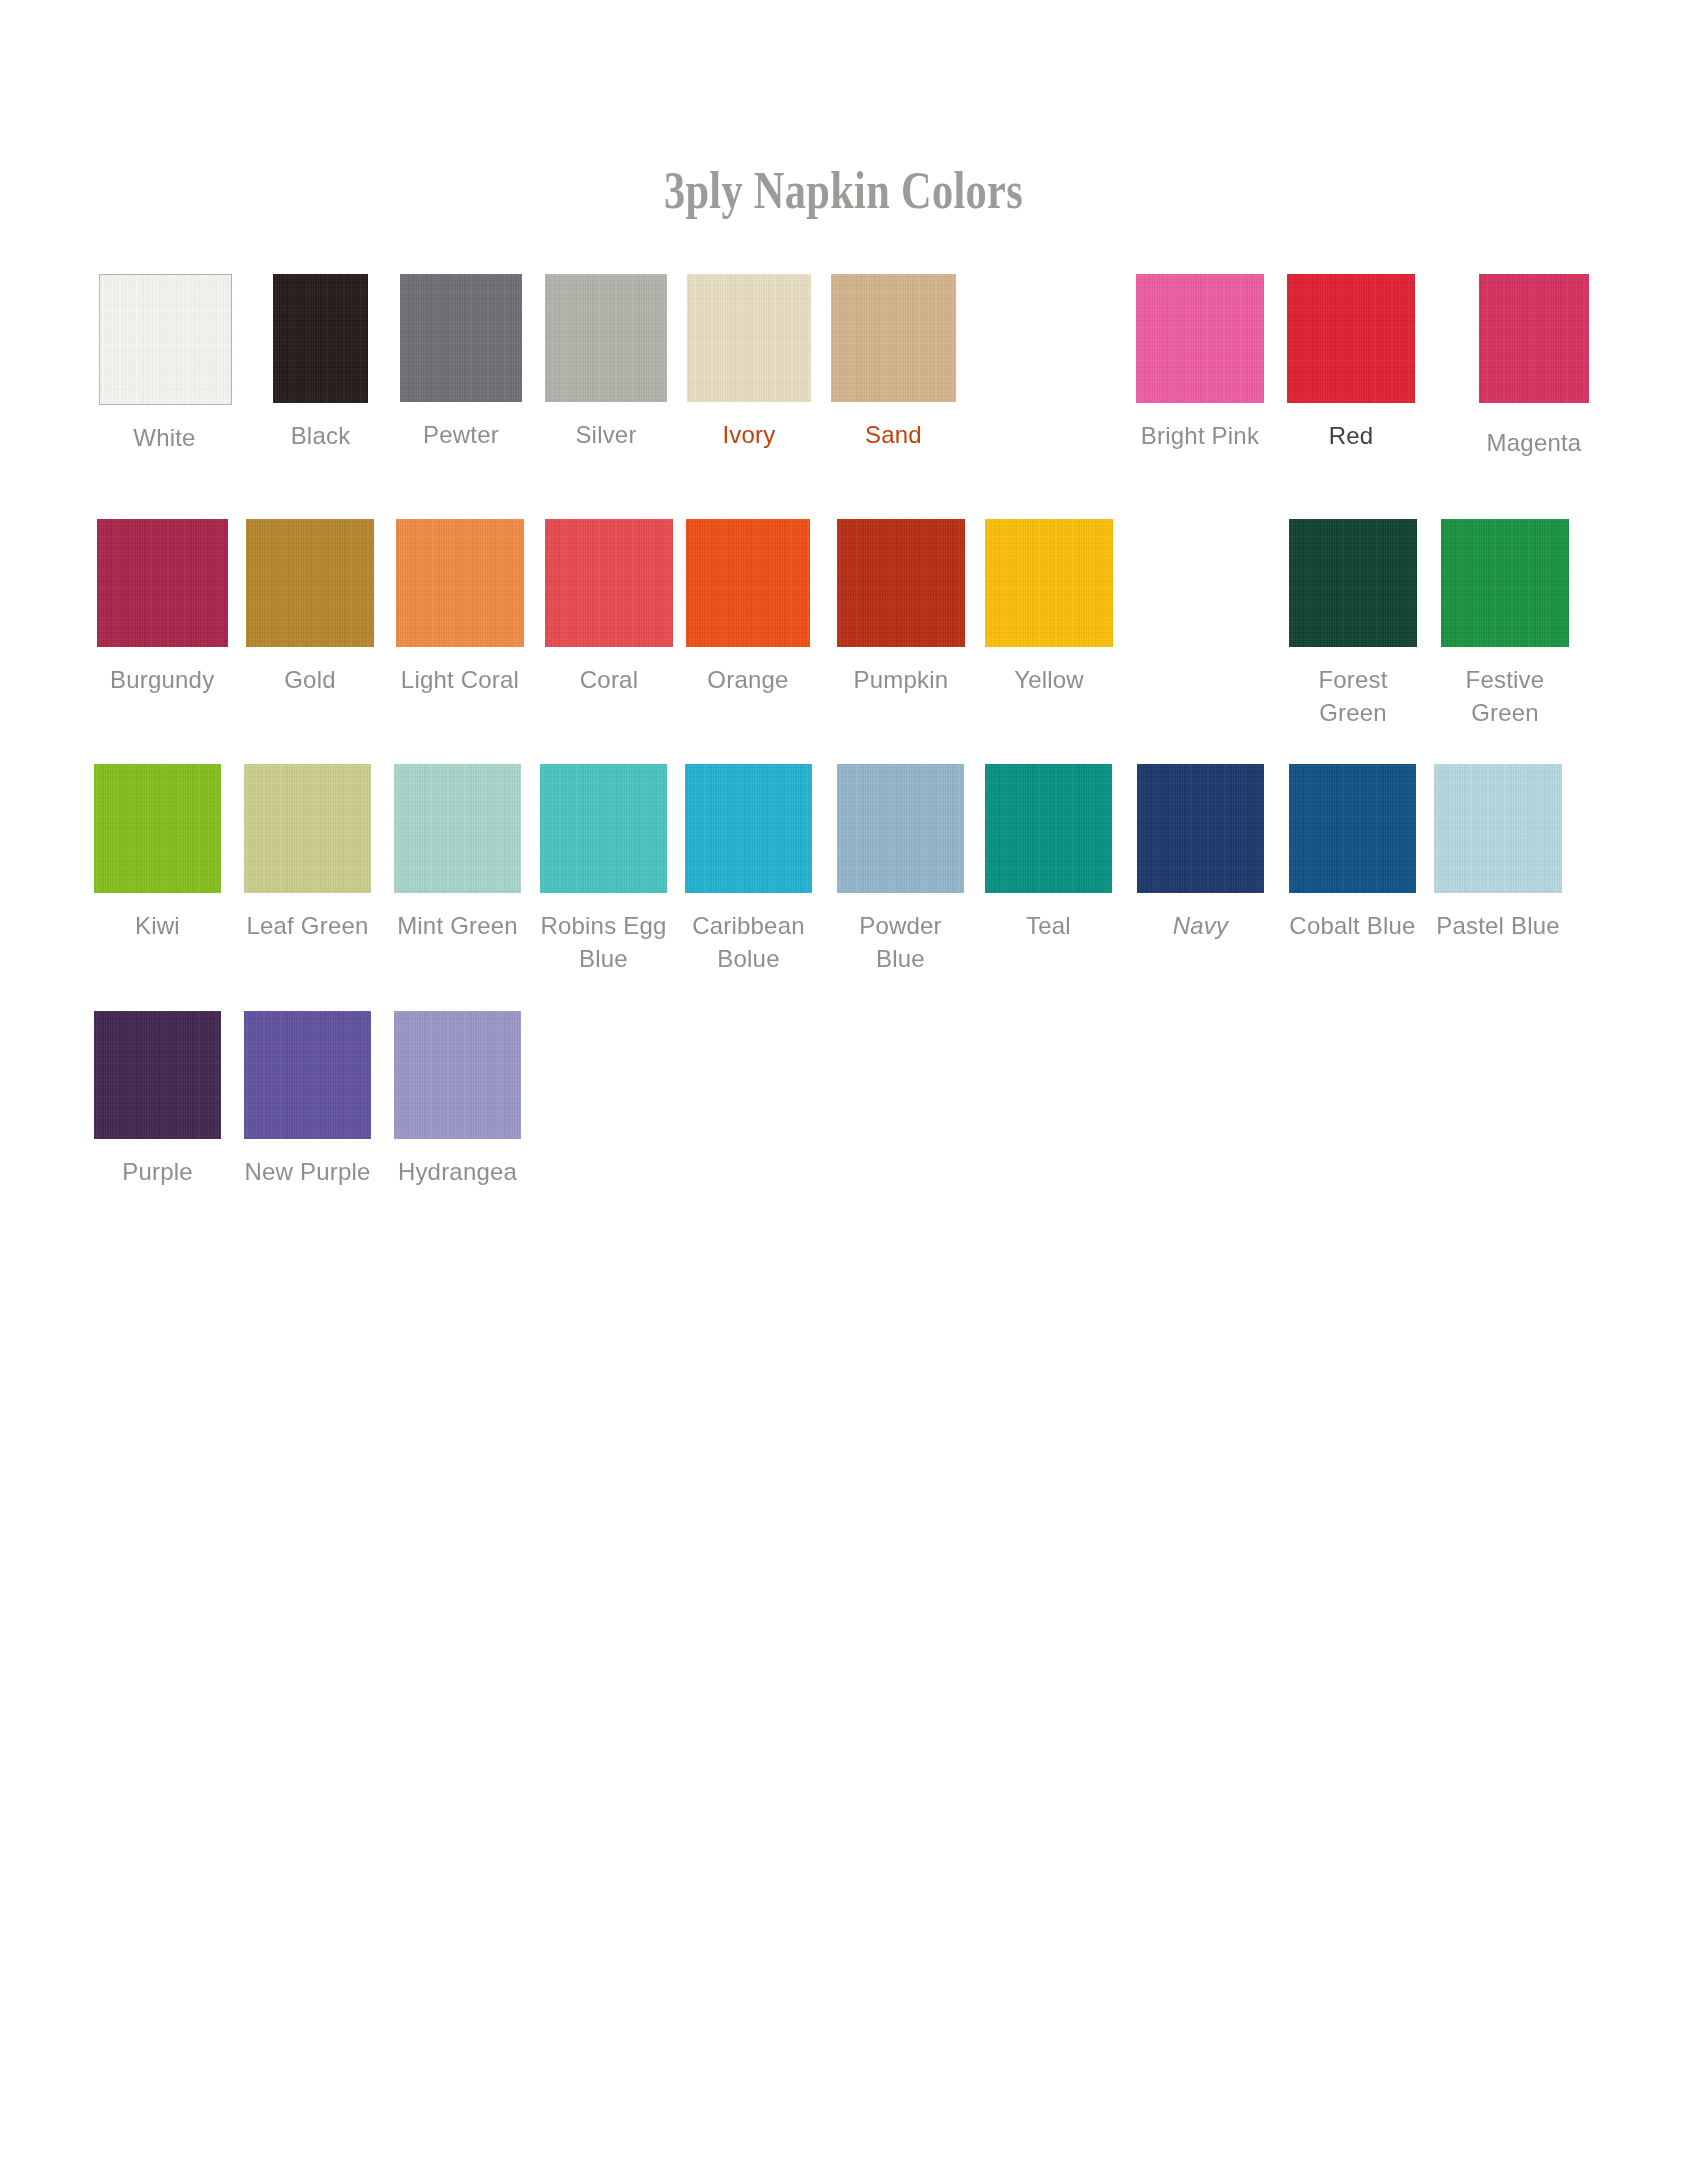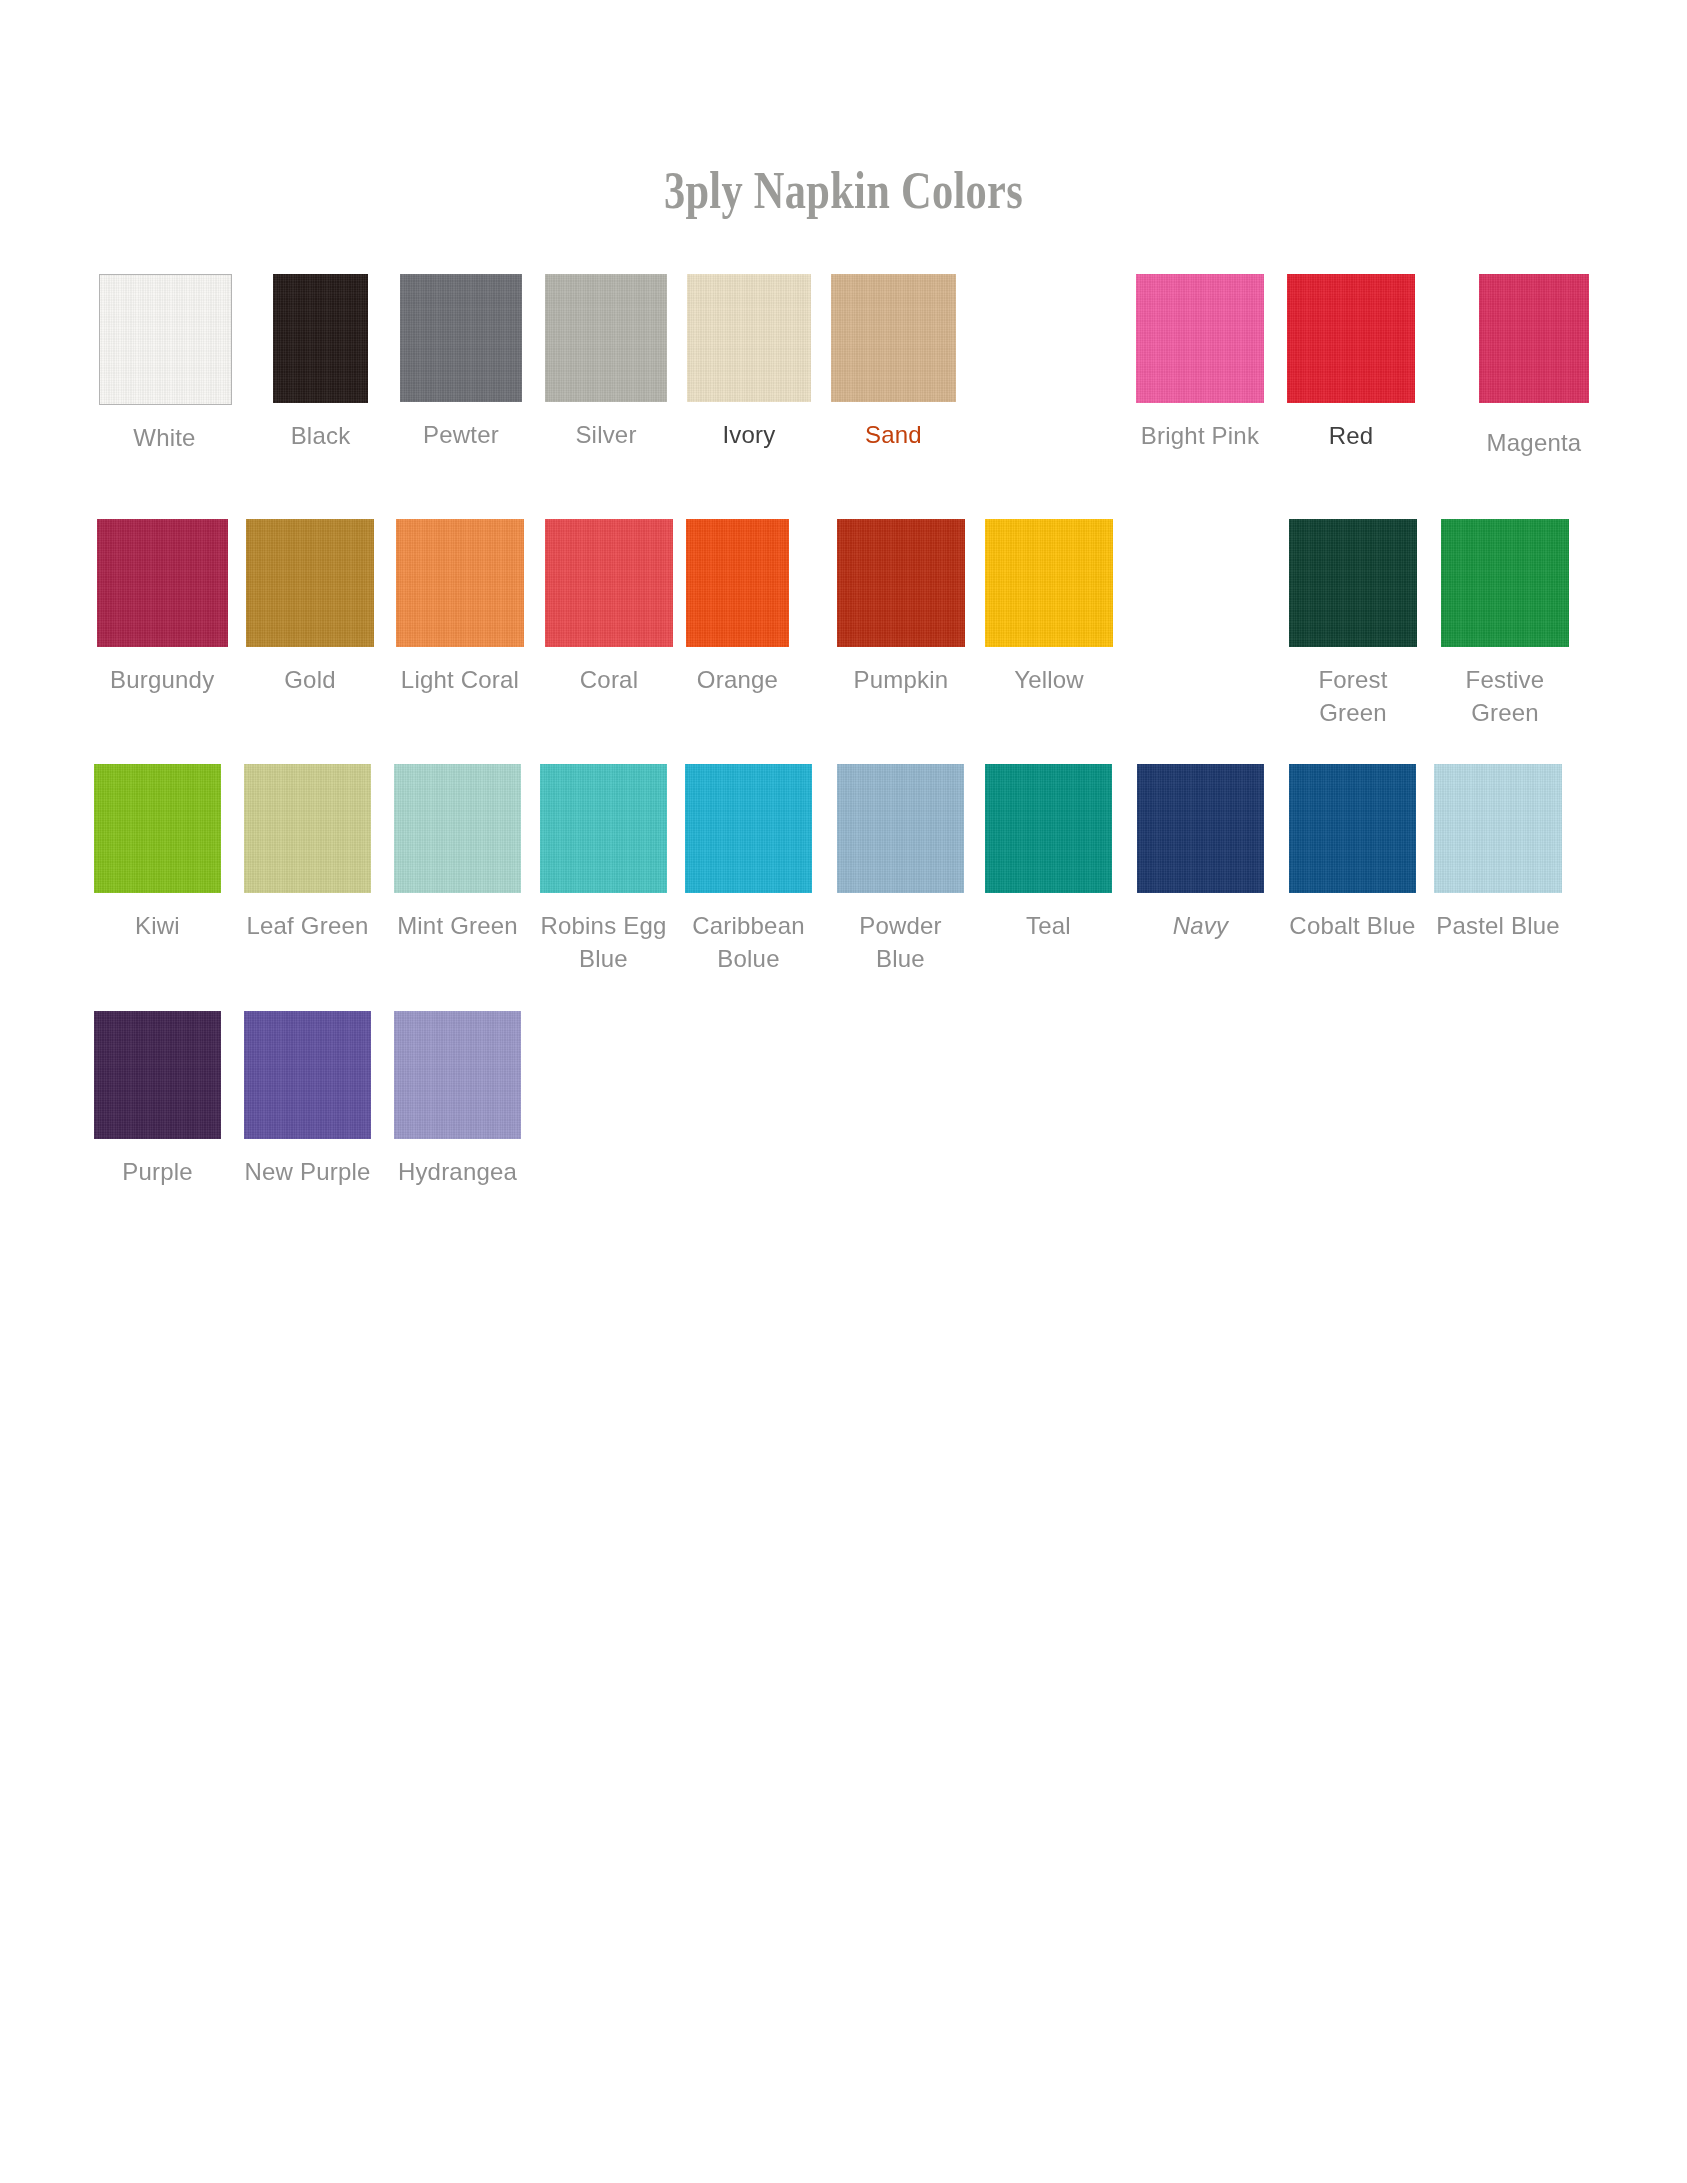--- a/index.html
+++ b/index.html
@@ -114,21 +114,21 @@
         <div class="cell" style="left: 189px; width: 95px;">
           <div class="swatch" style="height: 129px; background: rgb(36, 26, 24);"></div>
           <div class="label" style="color: rgb(142, 142, 142);">Black</div>
         </div>
         <div class="cell" style="left: 461px; width: 122px;">
           <div class="swatch" style="height: 128px; background: rgb(180, 180, 172);"></div>
           <div class="label" style="color: rgb(142, 142, 142);">Silver</div>
         </div>
         <div class="cell" style="left: 603px; width: 124px;">
           <div class="swatch" style="height: 128px; background: rgb(234, 223, 196);"></div>
-          <div class="label" style="color: #404040;">Ivory</div>
+          <div class="label" style="color: #c2410c;">Ivory</div>
         </div>
         <div class="cell" style="left: 747px; width: 125px;">
           <div class="swatch" style="height: 128px; background: rgb(213, 180, 141);"></div>
           <div class="label" style="color: #c2410c;">Sand</div>
         </div>
         <div class="cell" style="left: 1052px; width: 128px;">
           <div class="swatch" style="height: 129px; background: rgb(239, 92, 162);"></div>
           <div class="label" style="color: rgb(142, 142, 142);">Bright Pink</div>
         </div>
         <div class="cell" style="left: 1203px; width: 128px;">
@@ -150,21 +150,21 @@
           <div class="label" style="color: rgb(142, 142, 142);">Gold</div>
         </div>
         <div class="cell" style="left: 312px; width: 128px;">
           <div class="swatch" style="height: 128px; background: rgb(240, 139, 69);"></div>
           <div class="label" style="color: rgb(142, 142, 142);">Light Coral</div>
         </div>
         <div class="cell" style="left: 461px; width: 128px;">
           <div class="swatch" style="height: 128px; background: rgb(232, 74, 79);"></div>
           <div class="label" style="color: rgb(142, 142, 142);">Coral</div>
         </div>
-        <div class="cell" style="left: 602px; width: 103px;">
+        <div class="cell" style="left: 602px; width: 124px;">
           <div class="swatch" style="height: 128px; background: rgb(240, 78, 19);"></div>
           <div class="label" style="color: rgb(142, 142, 142);">Orange</div>
         </div>
         <div class="cell" style="left: 753px; width: 128px;">
           <div class="swatch" style="height: 128px; background: rgb(183, 45, 18);"></div>
           <div class="label" style="color: rgb(142, 142, 142);">Pumpkin</div>
         </div>
         <div class="cell" style="left: 901px; width: 128px;">
           <div class="swatch" style="height: 128px; background: rgb(252, 191, 7);"></div>
           <div class="label" style="color: rgb(142, 142, 142);">Yellow</div>

